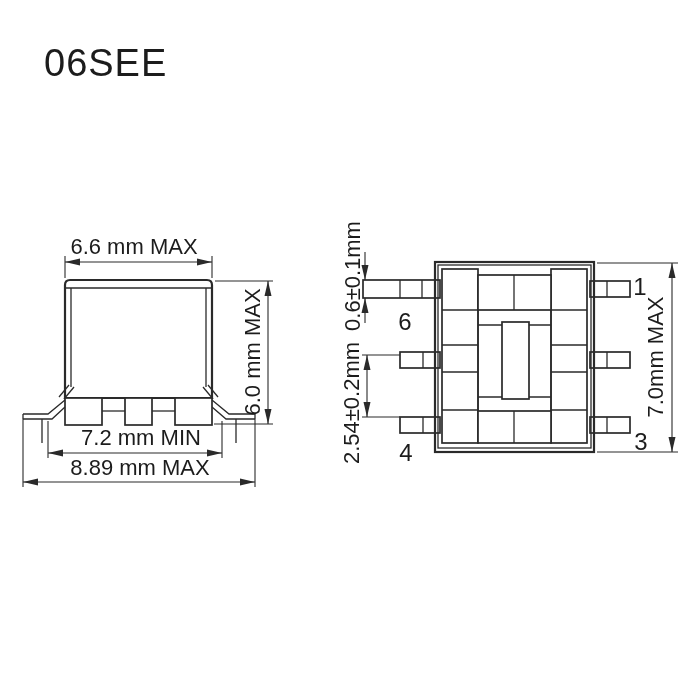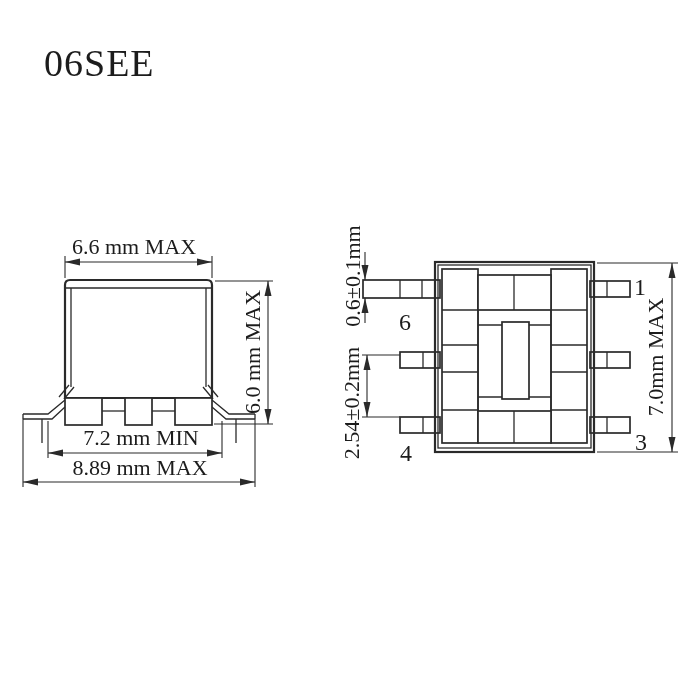--- a/index.html
+++ b/index.html
@@ -1,18 +1,18 @@
 <!DOCTYPE html>
 <html><head>
 <meta charset="utf-8">
 <style>
   html,body{margin:0;padding:0;background:#fff;}
   .canvas{
     position:relative;width:700px;height:700px;background:#ffffff;
-    font-family:Liberation Serif, serif;overflow:hidden;
+    font-family:Liberation Sans, sans-serif;overflow:hidden;
   }
   svg{position:absolute;left:0;top:0;}
   .outline{fill:none;stroke:#2a2a2a;stroke-width:2.2;}
   .part{fill:#ffffff;stroke:#2a2a2a;stroke-width:1.7;}
   .thin{fill:none;stroke:#2a2a2a;stroke-width:1.3;}
   .dim{fill:none;stroke:#2a2a2a;stroke-width:1.1;}
   .arrow{fill:#2a2a2a;stroke:none;}
   .dimtext{fill:#1c1c1c;font-size:22px;}
   .pintext{fill:#1c1c1c;font-size:24px;}
   .title{fill:#1c1c1c;font-size:38px;letter-spacing:1px;}

